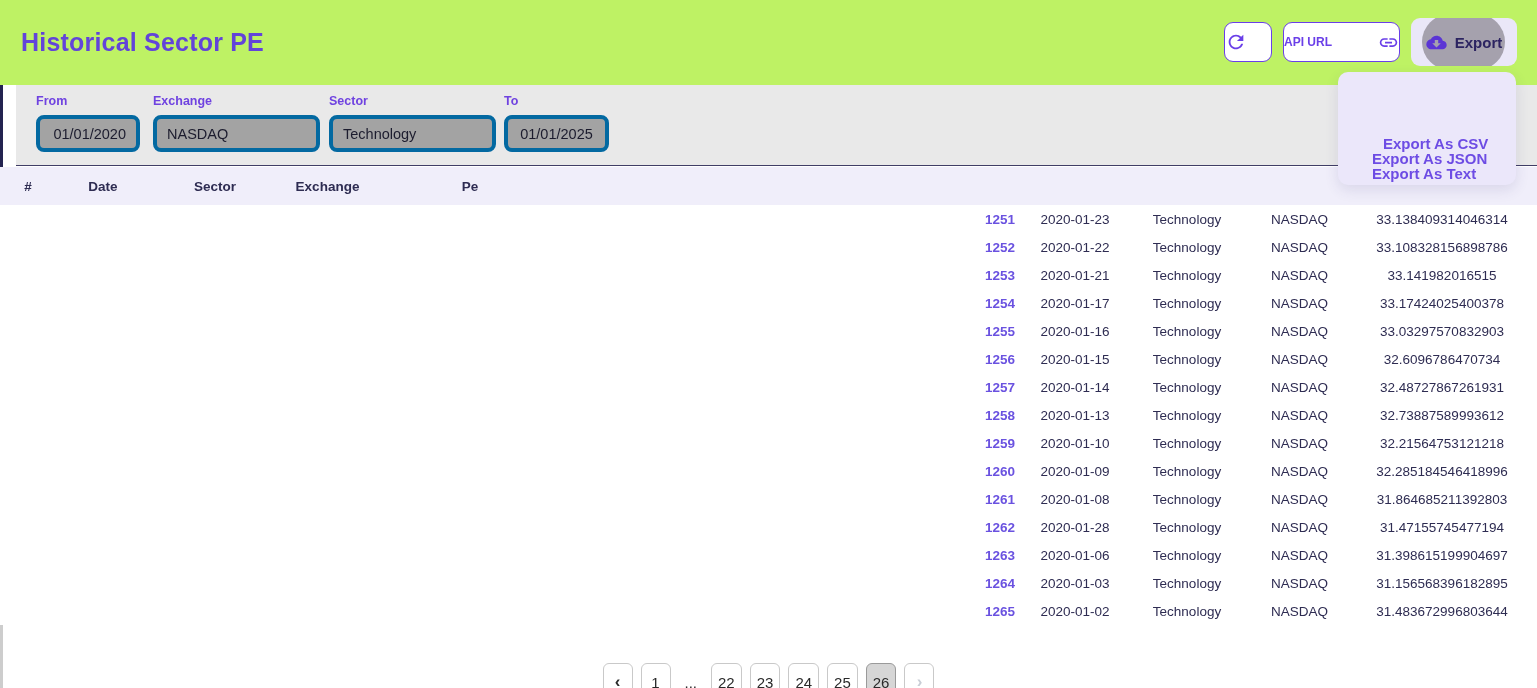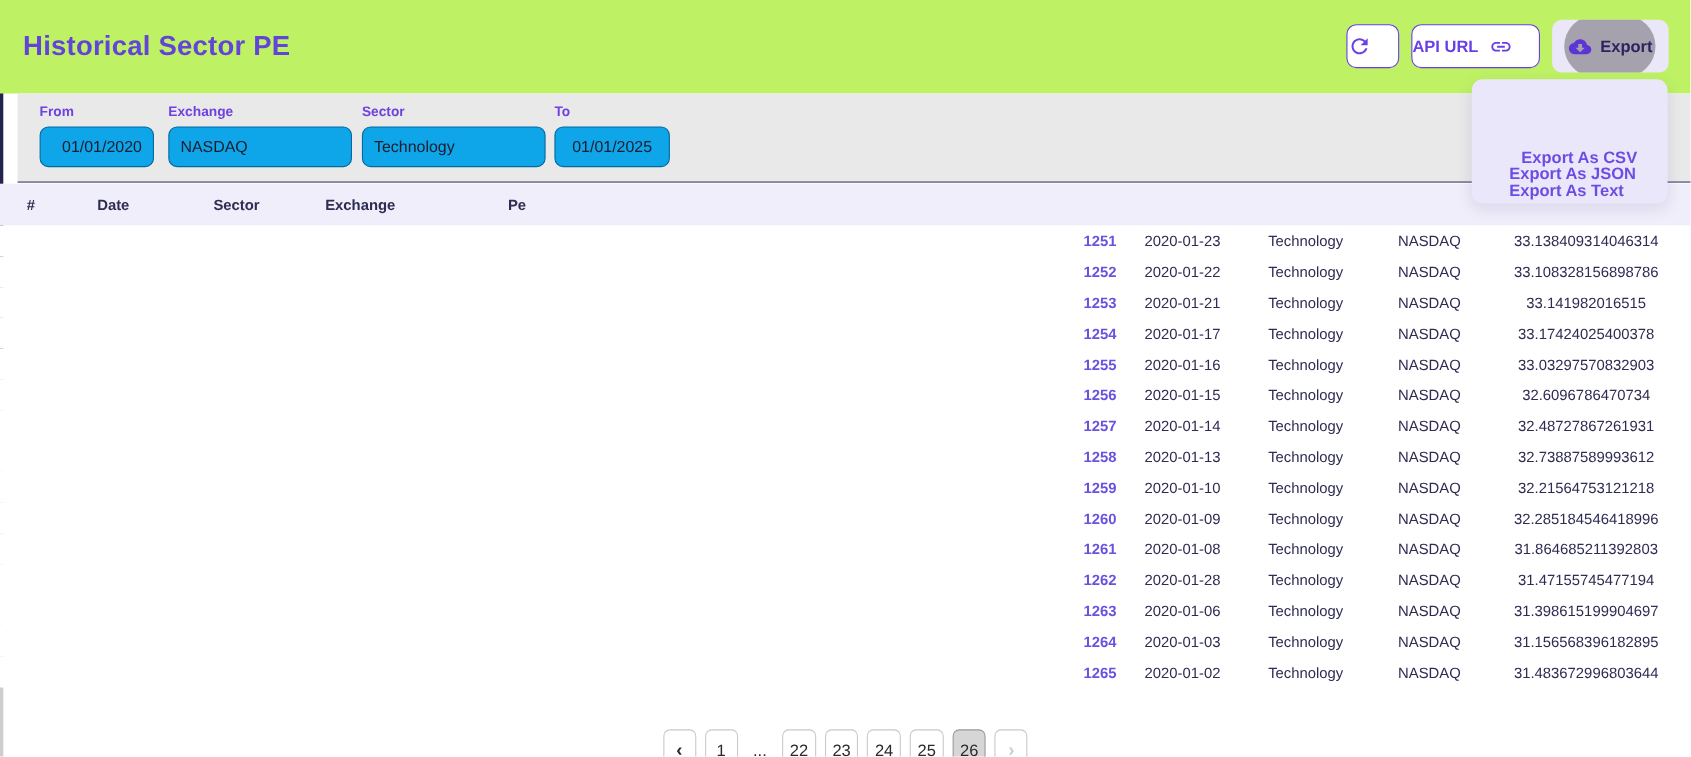--- a/index.html
+++ b/index.html
@@ -6,23 +6,23 @@
   html,body { width:1537px; height:688px; background:#fff; font-family:"Liberation Sans", sans-serif; }
   .page { position:relative; width:1537px; height:688px; background:#fff; overflow:hidden; }
 
   .left-edge { position:absolute; left:0; top:0; width:3px; height:100%;
     background:linear-gradient(to bottom,#232350 0,#232350 320px,#cdcdcd 320px,#cdcdcd 100%); }
 
   
   .header { position:absolute; left:0; top:0; width:100%; height:85px; background:#bef264; }
   .page-title { position:absolute; left:21px; top:28px; font-size:25px; font-weight:bold; color:#6244d9; letter-spacing:.2px; }
 
-  .btn-outline { position:absolute; display:flex; align-items:center; justify-content:flex-start; gap:10px;
+  .btn-outline { position:absolute; display:flex; align-items:center; justify-content:space-between; gap:10px;
     background:#fff; border:1.5px solid #6a3fe8; border-radius:9px; color:#6a3fe8; font-weight:bold;
-    font-size:15px; cursor:pointer; }
+    font-size:12px; cursor:pointer; }
   .btn-refresh { left:1224px; top:22px; width:48px; height:40px; }
   .btn-apiurl  { left:1283px; top:22px; width:117px; height:40px; }
 
   .export-wrap { position:absolute; left:1411px; top:18px; width:106px; height:48px;
     background:#eae7f8; border-radius:9px; overflow:hidden; cursor:pointer; }
   .export-ripple { position:absolute; left:11px; right:12px; top:-4px; bottom:-4px;
     background:#a5a1ad; border-radius:28px; }
   .export-content { position:absolute; inset:0; display:flex; align-items:center; justify-content:center; gap:8px;
     color:#2c2461; font-weight:bold; font-size:15px; }
 
@@ -31,21 +31,21 @@
     background:#ebe7fa; border-radius:10px; box-shadow:0 5px 14px rgba(60,50,120,.12); z-index:5;
     display:flex; flex-direction:column; justify-content:flex-end; padding:4px 0; }
   .menu-item { color:#6d4ce4; font-weight:bold; font-size:15px; padding-left:34px; cursor:pointer; line-height:1; }
   .menu-item:first-child { padding-left:45px; }
 
   
   .filter-bar { position:absolute; left:16px; top:85px; width:100%; height:81px; background:#e9e9e9;
     border-bottom:1px solid #403e66; }
   .filter-group { position:absolute; top:9px; }
   .filter-label { display:block; color:#6f42e0; font-weight:bold; font-size:12.5px; margin-bottom:7px; }
-  .filter-input { height:37px; background:#0ea5e9; border:1px solid #0369a1; border-radius:8px;
+  .filter-input { height:37px; background:#a3a3a3; border:4px solid #0369a1; border-radius:8px;
     font-family:"Liberation Sans", sans-serif; font-size:14.5px; color:#1c1c2e; padding:0 10px; outline:none; }
   .fg-from     { left:20px; }  .fg-from  .filter-input { width:104px; text-align:right; }
   .fg-exchange { left:137px; } .fg-exchange .filter-input { width:167px; }
   .fg-sector   { left:313px; } .fg-sector   .filter-input { width:167px; }
   .fg-to       { left:488px; } .fg-to    .filter-input { width:105px; text-align:center; }
 
   
   .thead { position:absolute; left:0; top:167px; width:100%; height:38px; background:#f0eefa;
     display:flex; align-items:center; }
   .tbody { position:absolute; left:0; top:205px; width:100%; }

